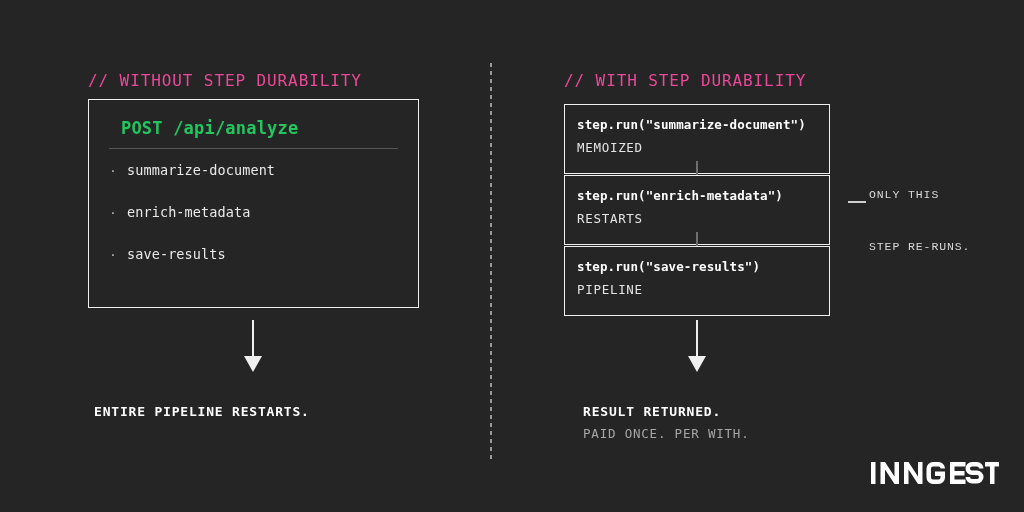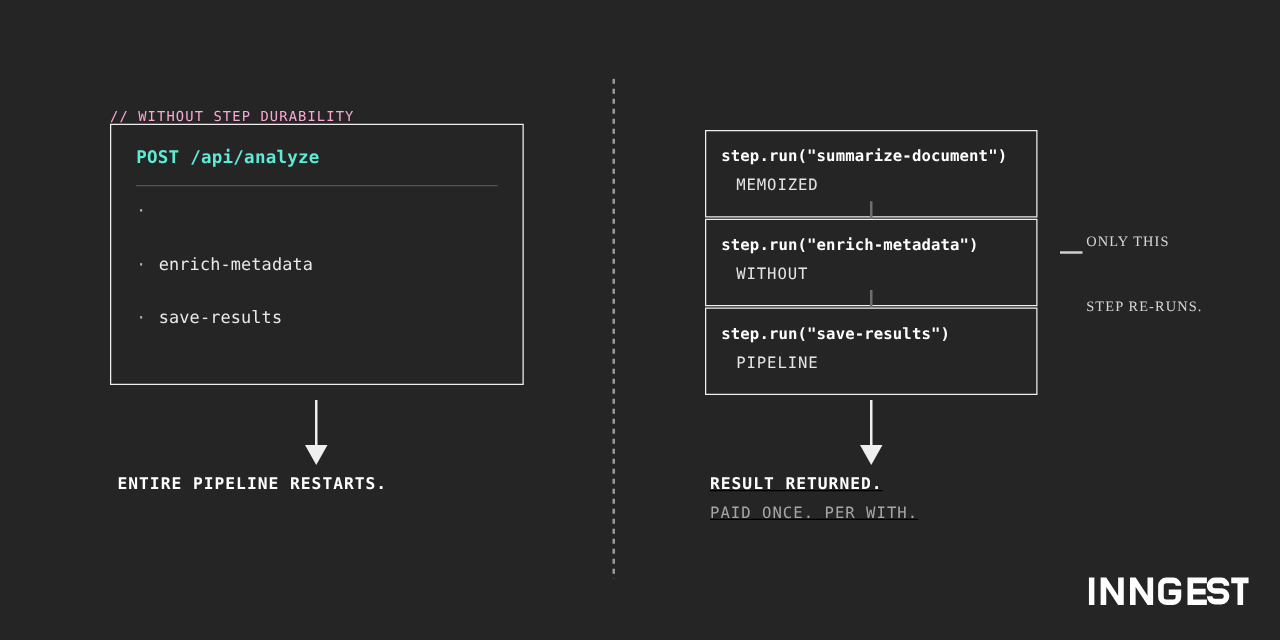--- a/index.html
+++ b/index.html
@@ -17,48 +17,47 @@
   }
   .stage {
     position: absolute;
     inset: 0;
   }
 
   
   .comment {
     position: absolute;
     font-family: "DejaVu Sans Mono", monospace;
-    font-size: 11px;
+    font-size: 16px;
     letter-spacing: 0.9px;
-    color: #f9a8d4;
-    white-space: nowrap;
-    margin-top: 16px;
+    color: #ec4899;
+    white-space: nowrap;
   }
   #comment-left  { left: 88px;  top: 71px; }
   #comment-right { left: 564px; top: 71px; }
 
   
   .panel {
     position: absolute;
     left: 88px;
     top: 99px;
     width: 331px;
     height: 209px;
     border: 1.5px solid #efefef;
     box-sizing: border-box;
     background: #252525;
   }
   .panel-title {
     position: absolute;
-    left: 20px;
+    left: 32px;
     top: 18px;
     font-family: "DejaVu Sans Mono", monospace;
-    font-size: 14px;
+    font-size: 17px;
     font-weight: bold;
-    color: #5eead4;
+    color: #22c55e;
     letter-spacing: 0.2px;
     white-space: nowrap;
   }
   .panel-rule {
     position: absolute;
     left: 20px;
     right: 20px;
     top: 48px;
     height: 1px;
     background: #555555;
@@ -112,21 +111,20 @@
   }
   .stepbox-status {
     position: absolute;
     left: 12px;
     top: 35px;
     font-family: "DejaVu Sans Mono", monospace;
     font-size: 12.5px;
     color: #e4e4e4;
     letter-spacing: 0.7px;
     white-space: nowrap;
-    margin-left: 12px;
   }
 
   
   .connector {
     position: absolute;
     left: 696px;
     width: 1.5px;
     height: 14px;
     background: #6e6e6e;
   }
@@ -138,21 +136,21 @@
     position: absolute;
     left: 848px;
     top: 201px;
     width: 18px;
     height: 1.5px;
     background: #cfcfcf;
   }
   .annotation-text {
     position: absolute;
     left: 869px;
-    font-family: Liberation Serif, serif;
+    font-family: Liberation Mono, monospace;
     font-size: 11.5px;
     letter-spacing: 0.9px;
     color: #d8d8d8;
     white-space: nowrap;
   }
   #annotation-line-0 { top: 188px; }
   #annotation-line-1 { top: 210px; margin-top: 30px; }
 
   
   .arrow {
@@ -177,29 +175,30 @@
     width: 0;
     height: 0;
     border-left: 9px solid transparent;
     border-right: 9px solid transparent;
     border-top: 16px solid #efefef;
   }
 
   
   .caption { position: absolute; }
   #caption-left  { left: 94px;  top: 380px; }
-  #caption-right { left: 568px; top: 380px; text-decoration: underline; }
+  #caption-right { left: 583px; top: 380px; }
   .caption-head {
     font-family: "DejaVu Sans Mono", monospace;
     font-size: 13px;
     font-weight: bold;
     color: #ffffff;
     letter-spacing: 0.8px;
     white-space: nowrap;
     margin-bottom: 7px;
+    margin-top: 24px;
   }
   .caption-sub {
     font-family: "DejaVu Sans Mono", monospace;
     font-size: 12.5px;
     color: #a6a6a6;
     letter-spacing: 0.8px;
     white-space: nowrap;
   }
 
   
@@ -227,20 +226,21 @@
 <div class="stage">
 
   <div class="comment" id="comment-left">// WITHOUT STEP DURABILITY</div>
 
   <div class="panel">
     <div class="panel-title">POST /api/analyze</div>
     <div class="panel-rule"></div>
     <div class="panel-list">
       <div class="panel-item">
         <span class="panel-bullet">·</span>
+        <span>summarize-document</span>
       </div>
       <div class="panel-item">
         <span class="panel-bullet">·</span>
         <span>enrich-metadata</span>
       </div>
       <div class="panel-item">
         <span class="panel-bullet">·</span>
         <span>save-results</span>
       </div>
     </div>
@@ -250,31 +250,32 @@
     <div class="arrow-shaft"></div>
     <div class="arrow-head"></div>
   </div>
 
   <div class="caption" id="caption-left">
     <div class="caption-head">ENTIRE PIPELINE RESTARTS.</div>
   </div>
 
   <div id="divider"></div>
 
+  <div class="comment" id="comment-right">// WITH STEP DURABILITY</div>
 
   <div class="stepbox" id="stepbox-0">
     <div class="stepbox-call">step.run("summarize-document")</div>
     <div class="stepbox-status">MEMOIZED</div>
   </div>
 
   <div class="connector" id="connector-0"></div>
 
   <div class="stepbox" id="stepbox-1">
     <div class="stepbox-call">step.run("enrich-metadata")</div>
-    <div class="stepbox-status">WITHOUT</div>
+    <div class="stepbox-status">RESTARTS</div>
   </div>
 
   <div class="connector" id="connector-1"></div>
 
   <div class="stepbox" id="stepbox-2">
     <div class="stepbox-call">step.run("save-results")</div>
     <div class="stepbox-status">PIPELINE</div>
   </div>
 
   <div id="annotation-leader"></div>

